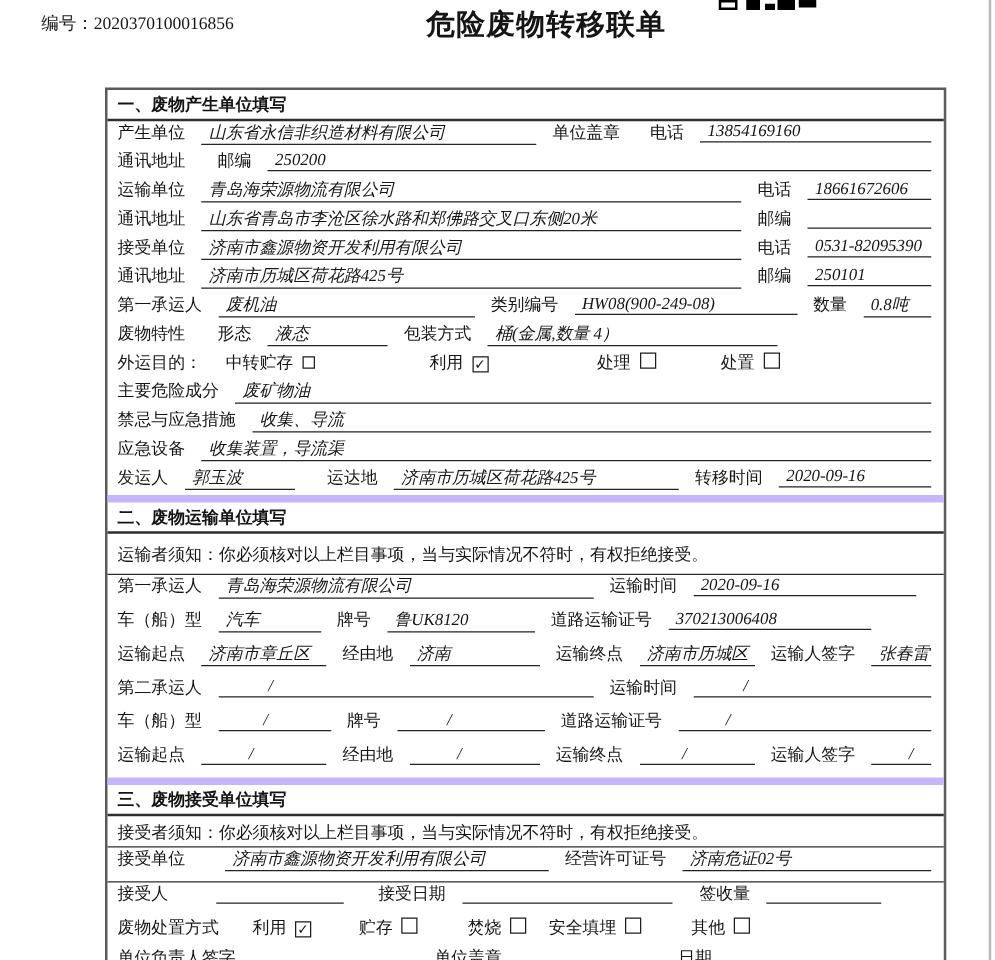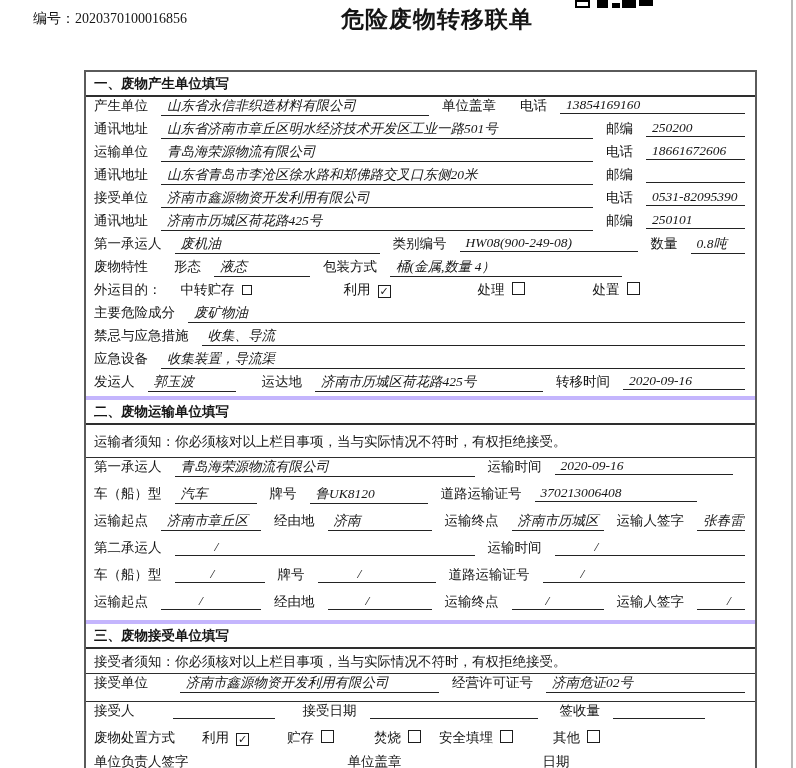--- a/index.html
+++ b/index.html
@@ -14,21 +14,21 @@
   .qr .q1 { left:0; top:0; width:15px; height:8px; background:transparent; border:2.5px solid #000; }
   .qr .q2 { left:22px; top:0; width:11px; height:8px; }
   .qr .q3 { left:37px; top:3px; width:8px; height:5px; }
   .qr .q4 { left:47px; top:0; width:14px; height:8px; }
   .qr .q5 { left:64px; top:0; width:14px; height:6px; }
 
   .page-edge { position:absolute; top:0; right:3px; width:2px; height:768px; background:#b9b9b9; }
 
   .form { margin-left:84px; width:673px; border:2px solid #5a5a5a; background:#fff; }
   .sec-title { font-weight:bold; font-size:13.5px; padding:3px 0 2px 8px; border-bottom:2px solid #2e2e2e; font-family:Liberation Serif, serif; }
-  .sec2 .sec-title, .sec3 .sec-title { border-top:4px solid #c4b5fd; }
+  .sec2 .sec-title, .sec3 .sec-title { border-top:6px solid #c4b5fd; }
 
   .row { display:flex; align-items:flex-start; padding:0 10px 3px 8px; height:23px; }
   .sec2 .row { height:27px; }
   .sec3 .row { height:27px; }
   .notice { align-items:center; height:33px !important; border-bottom:1.6px solid #2e2e2e; padding-top:4px; }
   .sec3 .notice { height:25px !important; }
   .rule-below { border-bottom:1.6px solid #2e2e2e; }
 
   .lb { white-space:nowrap; margin-right:13px; }
   .lb2 { white-space:nowrap; margin:0 13px; }
@@ -64,21 +64,20 @@
       <span class="lb">产生单位</span>
       <span class="vl" style="width:268px">山东省永信非织造材料有限公司</span>
       <span class="lb2">单位盖章</span>
       <span class="fx"></span>
       <span class="lb">电话</span>
       <span class="vl" style="width:185px">13854169160</span>
     </div>
 
     <div class="row">
       <span class="lb">通讯地址</span>
-      <span class="vl" style="width:432px">山东省济南市章丘区明水经济技术开发区工业一路501号</span>
       <span class="lb2">邮编</span>
       <span class="vl fx">250200</span>
     </div>
 
     <div class="row">
       <span class="lb">运输单位</span>
       <span class="vl" style="width:432px">青岛海荣源物流有限公司</span>
       <span class="lb2">电话</span>
       <span class="vl fx">18661672606</span>
     </div>
@@ -119,21 +118,21 @@
       <span class="vl" style="width:96px">液态</span>
       <span class="lb2">包装方式</span>
       <span class="vl" style="width:232px">桶(金属,数量 4）</span>
     </div>
 
     <div class="row">
       <span class="lb">外运目的：</span>
       <span class="opt" style="margin-left:6px"><span>中转贮存</span><span class="cb small"></span></span>
       <span class="opt" style="margin-left:92px"><span>利用</span><span class="cb">✓</span></span>
       <span class="opt" style="margin-left:87px"><span>处理</span><span class="cb"></span></span>
-      <span class="opt" style="margin-left:68px"><span>处置</span><span class="cb"></span></span>
+      <span class="opt" style="margin-left:52px"><span>处置</span><span class="cb"></span></span>
     </div>
 
     <div class="row">
       <span class="lb">主要危险成分</span>
       <span class="vl fx">废矿物油</span>
     </div>
 
     <div class="row">
       <span class="lb">禁忌与应急措施</span>
       <span class="vl fx">收集、导流</span>

